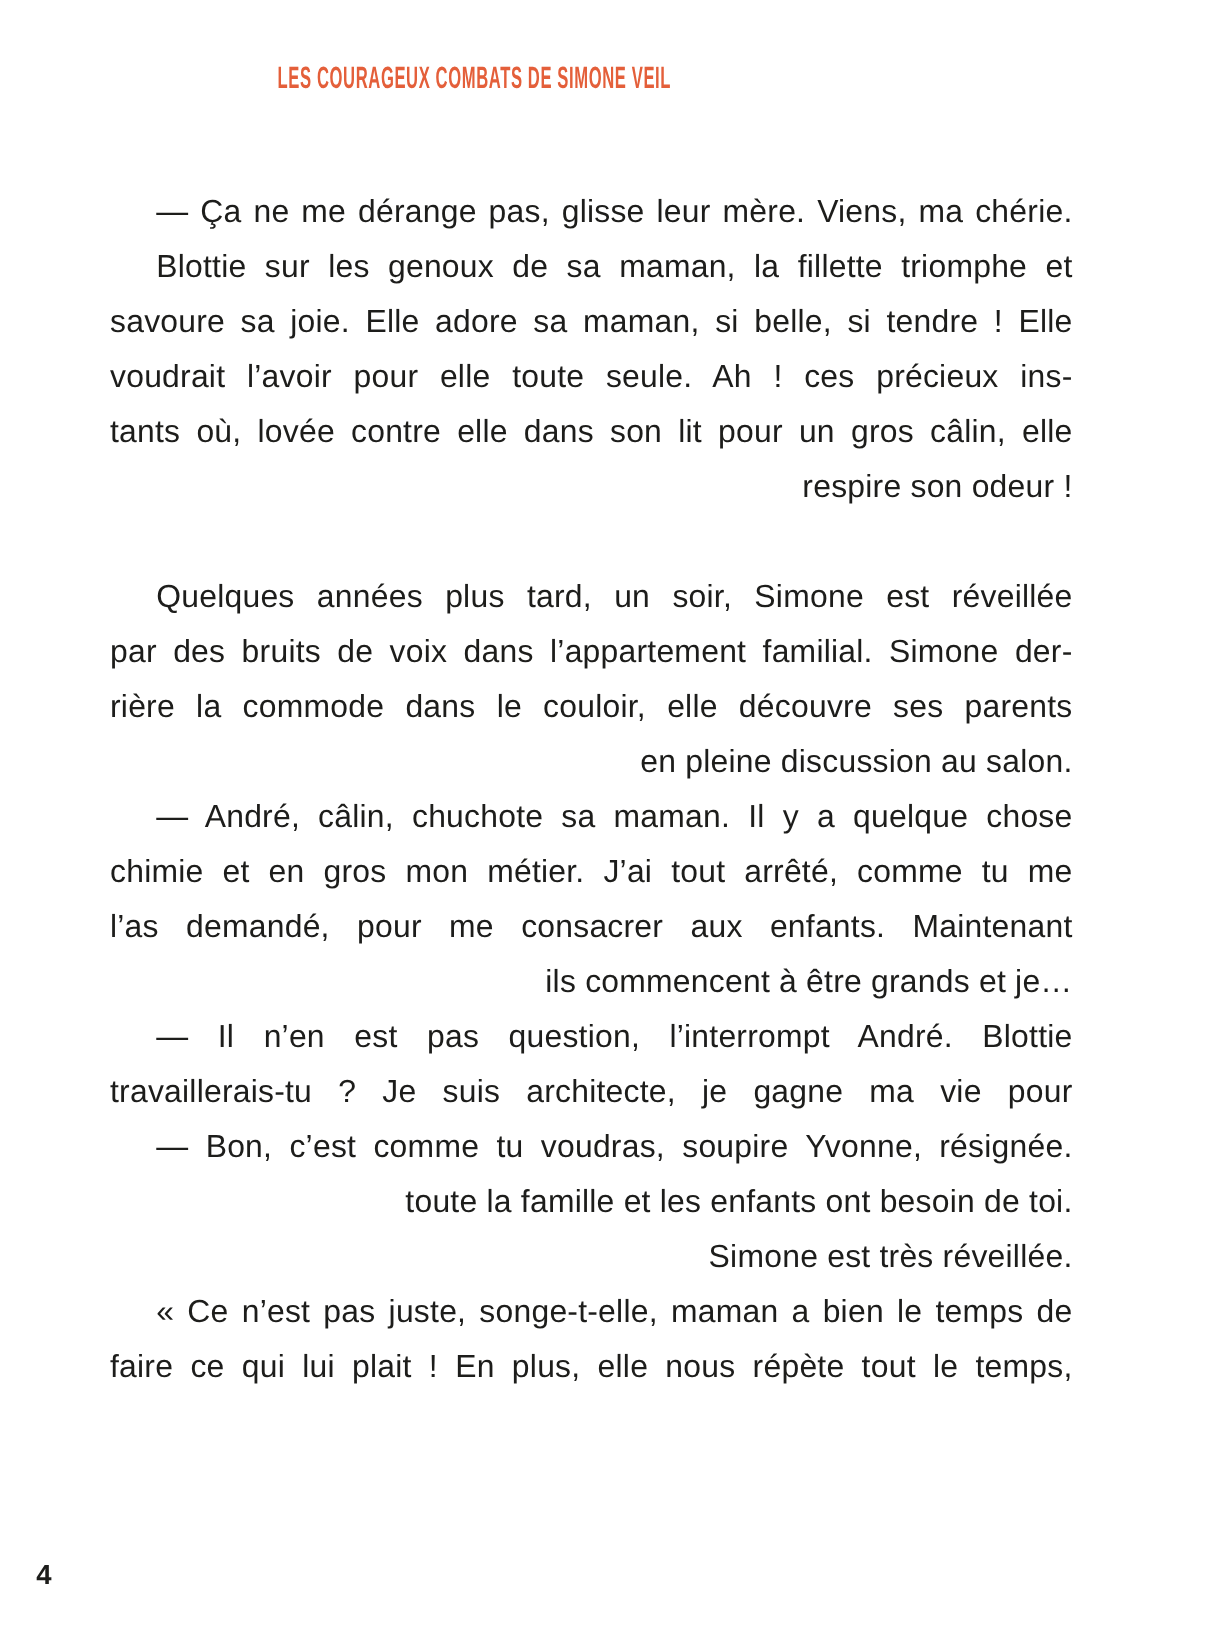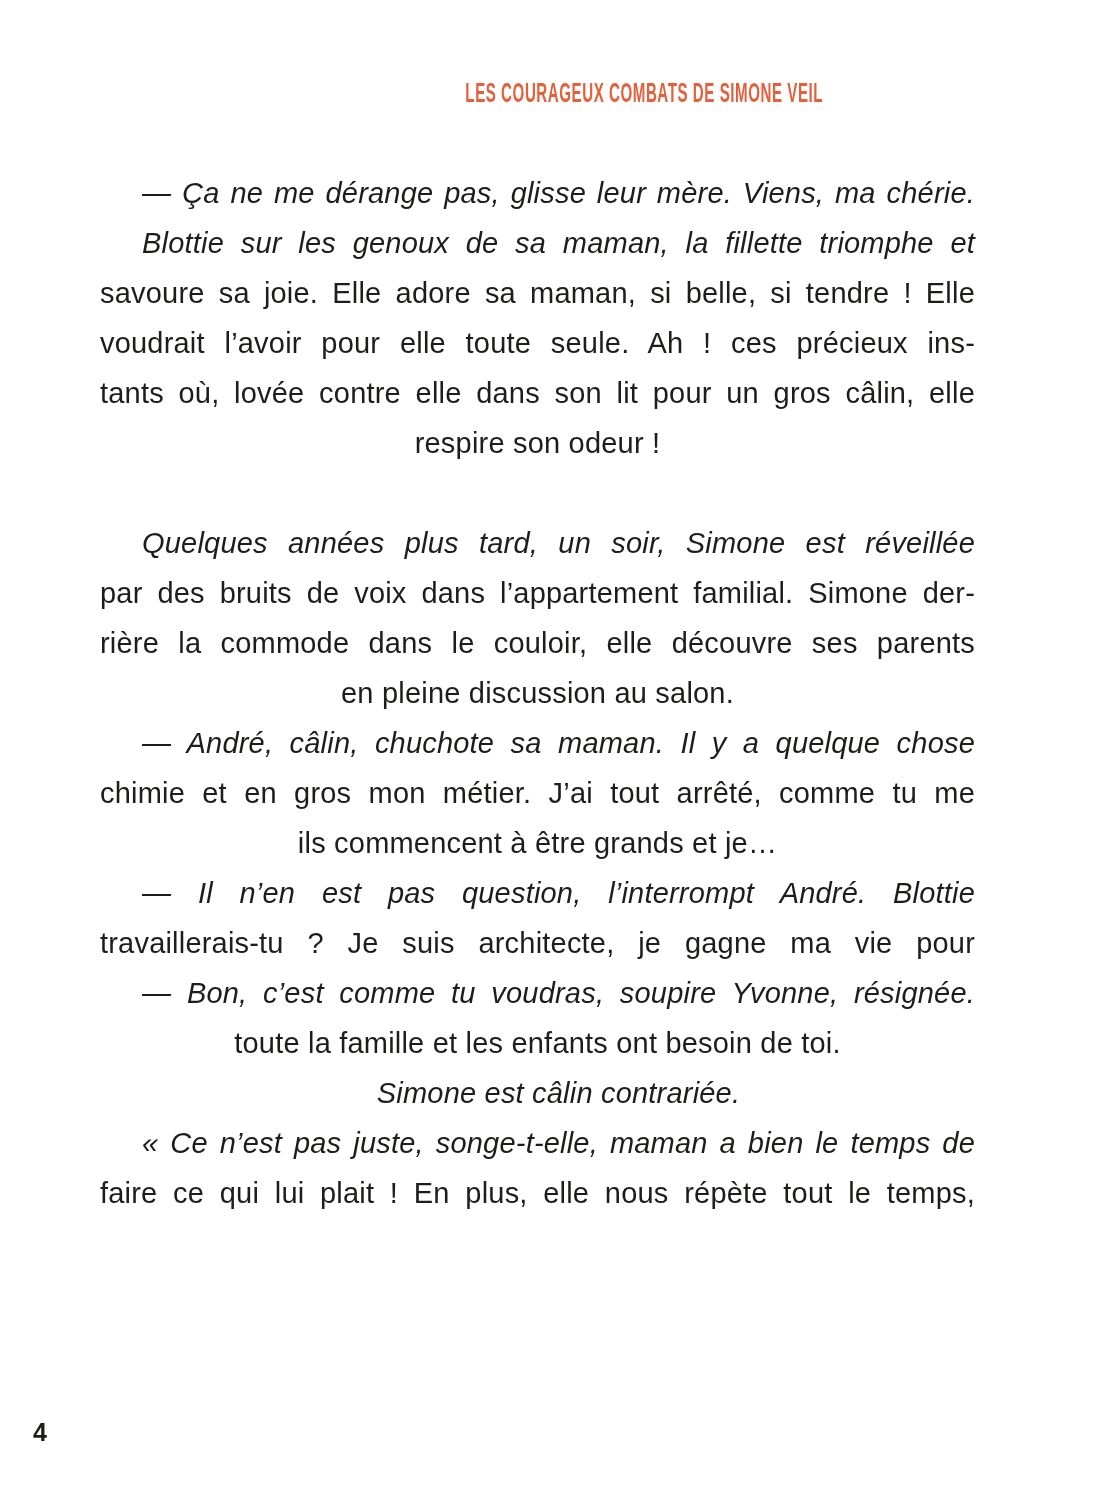--- a/index.html
+++ b/index.html
@@ -15,24 +15,24 @@
     height: 1502px;
     margin: 0 auto;
     background: var(--paper);
     font-family: "Liberation Sans", sans-serif;
     color: var(--ink);
     overflow: hidden;
   }
   
   .running-header {
     position: absolute;
-    top: 78px;
+    top: 56px;
     left: 100px;
     width: 875px;
-    text-align: right;
+    text-align: left;
   }
   .running-header .header-text {
     display: inline-block;
     font-weight: 700;
     font-size: 28px;
     line-height: 30px;
     letter-spacing: 1px;
     color: var(--accent);
     white-space: nowrap;
     transform: scaleX(0.54);
@@ -44,28 +44,28 @@
     top: 168px;
     left: 100px;
     width: 875px;
     font-size: 29px;
     letter-spacing: 0.2px;
     color: var(--ink);
   }
   .line {
     height: 50px;
     line-height: 50px;
-    text-align: center;
+    text-align: right;
   }
   .line.justify {
     text-align: justify;
     text-align-last: justify;
     text-justify: inter-word;
   }
-  .line.indent { padding-left: 42px; font-style: italic; }
+  .line.indent { padding-left: 42px; }
   .line.gap { margin-top: 50px; }
   
   .page-number {
     position: absolute;
     top: 1418px;
     left: 33px;
     font-size: 25px;
     font-weight: 700;
     line-height: 28px;
     color: var(--ink);
@@ -85,24 +85,25 @@
       <div class="line justify">savoure sa joie. Elle adore sa maman, si belle, si tendre ! Elle</div>
       <div class="line justify">voudrait l’avoir pour elle toute seule. Ah ! ces précieux ins-</div>
       <div class="line justify">tants où, lovée contre elle dans son lit pour un gros câlin, elle</div>
       <div class="line">respire son odeur !</div>
       <div class="line indent justify gap">Quelques années plus tard, un soir, Simone est réveillée</div>
       <div class="line justify">par des bruits de voix dans l’appartement familial. Simone der-</div>
       <div class="line justify">rière la commode dans le couloir, elle découvre ses parents</div>
       <div class="line">en pleine discussion au salon.</div>
       <div class="line indent justify">— André, câlin, chuchote sa maman. Il y a quelque chose</div>
       <div class="line justify">chimie et en gros mon métier. J’ai tout arrêté, comme tu me</div>
+      <div class="line justify">l’as demandé, pour me consacrer aux enfants. Maintenant</div>
       <div class="line">ils commencent à être grands et je…</div>
       <div class="line indent justify">— Il n’en est pas question, l’interrompt André. Blottie</div>
       <div class="line justify">travaillerais-tu ? Je suis architecte, je gagne ma vie pour</div>
       <div class="line indent justify">— Bon, c’est comme tu voudras, soupire Yvonne, résignée.</div>
       <div class="line">toute la famille et les enfants ont besoin de toi.</div>
-      <div class="line indent">Simone est câlin contrariée.</div>
+      <div class="line indent">Simone est très réveillée.</div>
       <div class="line indent justify">« Ce n’est pas juste, songe-t-elle, maman a bien le temps de</div>
       <div class="line justify">faire ce qui lui plait ! En plus, elle nous répète tout le temps,</div>
     </div>
 
   <div class="page-number">4</div>
 </div>
 
 </body></html>

